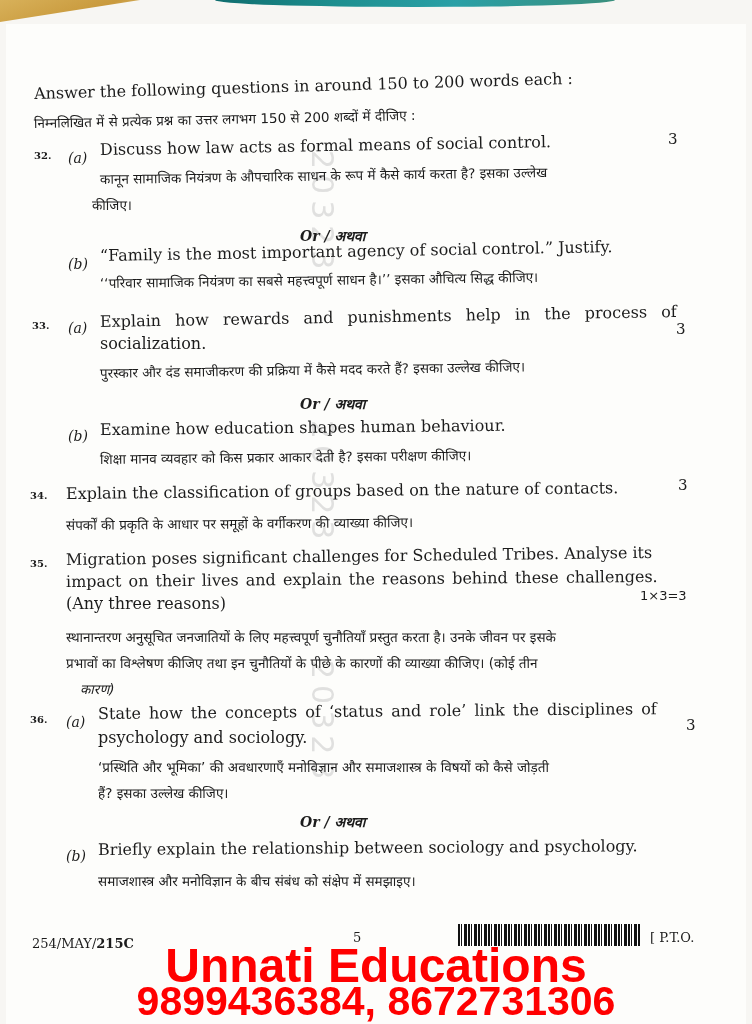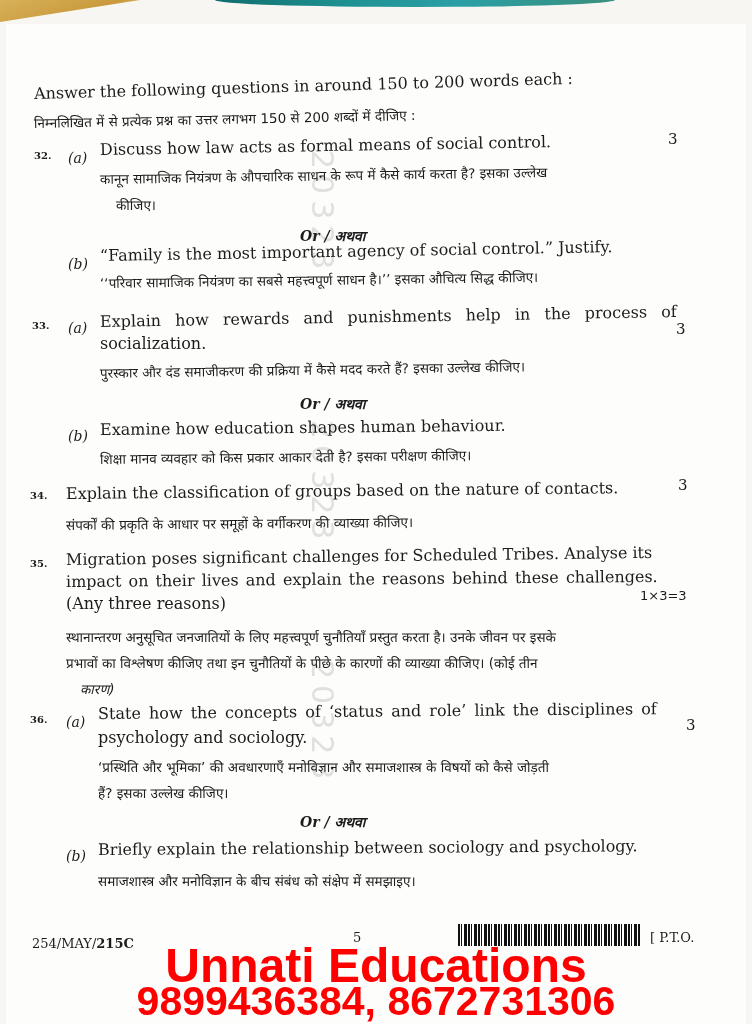--- a/index.html
+++ b/index.html
@@ -38,21 +38,21 @@
 <div class="watermark wm3">20323</div>
 
 <div class="line" style="left:34px;top:84px;transform:rotate(-1.6deg);transform-origin:left;">Answer the following questions in around 150 to 200 words each :</div>
 <div class="line hi" style="left:34px;top:114px;transform:rotate(-1.2deg);transform-origin:left;">निम्नलिखित में से प्रत्येक प्रश्न का उत्तर लगभग 150 से 200 शब्दों में दीजिए :</div>
 
 <div class="qnum" style="left:34px;top:150px;">32.</div>
 <div class="sub" style="left:68px;top:150px;">(a)</div>
 <div class="mark" style="left:668px;top:130px;">3</div>
 <div class="line" style="left:100px;top:140px;transform:rotate(-1deg);transform-origin:left;">Discuss how law acts as formal means of social control.</div>
 <div class="line hi" style="left:100px;top:170px;transform:rotate(-.9deg);transform-origin:left;">कानून सामाजिक नियंत्रण के औपचारिक साधन के रूप में कैसे कार्य करता है? इसका उल्लेख</div>
-<div class="line hi" style="left:116px;top:196px;font-family:Liberation Serif, serif;">कीजिए।</div>
+<div class="line hi" style="left:92px;top:196px;font-family:Liberation Serif, serif;">कीजिए।</div>
 
 <div class="or" style="top:226px;">Or / अथवा</div>
 
 <div class="sub" style="left:68px;top:256px;">(b)</div>
 <div class="line" style="left:100px;top:246px;transform:rotate(-1deg);transform-origin:left;">“Family is the most important agency of social control.” Justify.</div>
 <div class="line hi" style="left:100px;top:274px;transform:rotate(-.8deg);transform-origin:left;">‘‘परिवार सामाजिक नियंत्रण का सबसे महत्त्वपूर्ण साधन है।’’ इसका औचित्य सिद्ध कीजिए।</div>
 
 <div class="qnum" style="left:32px;top:320px;">33.</div>
 <div class="sub" style="left:68px;top:320px;">(a)</div>
 <div class="mark" style="left:676px;top:320px;">3</div>

